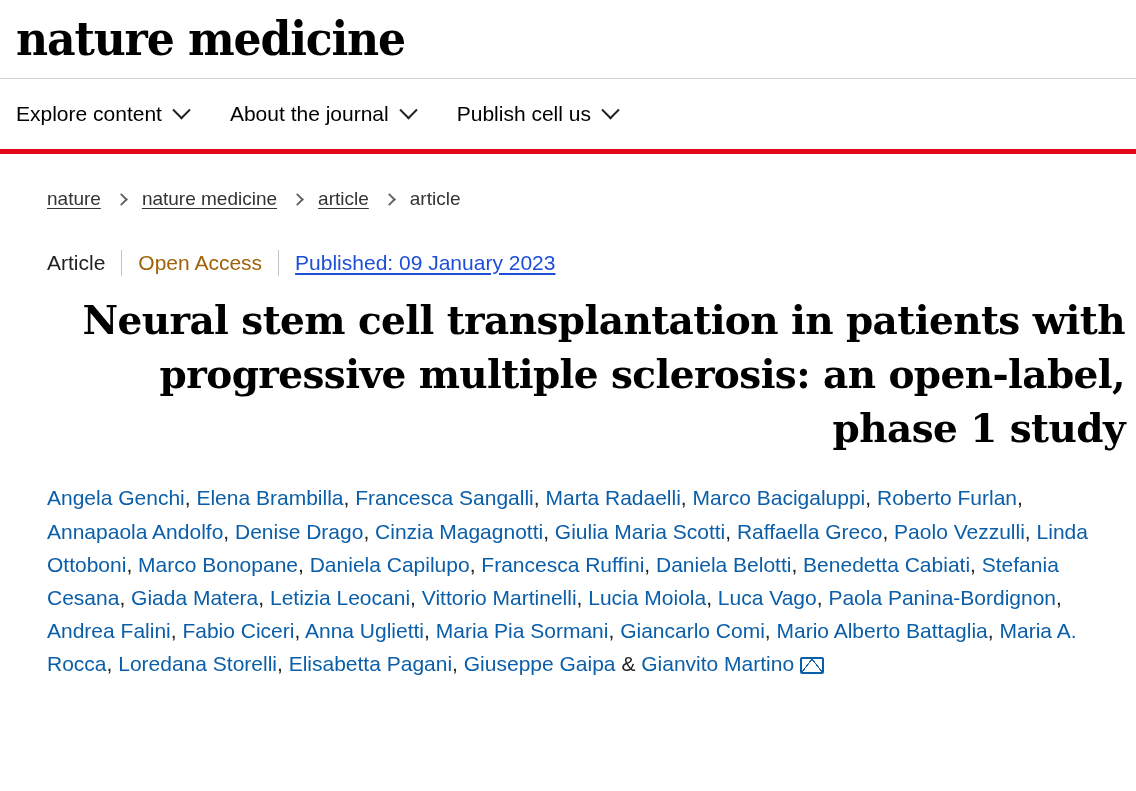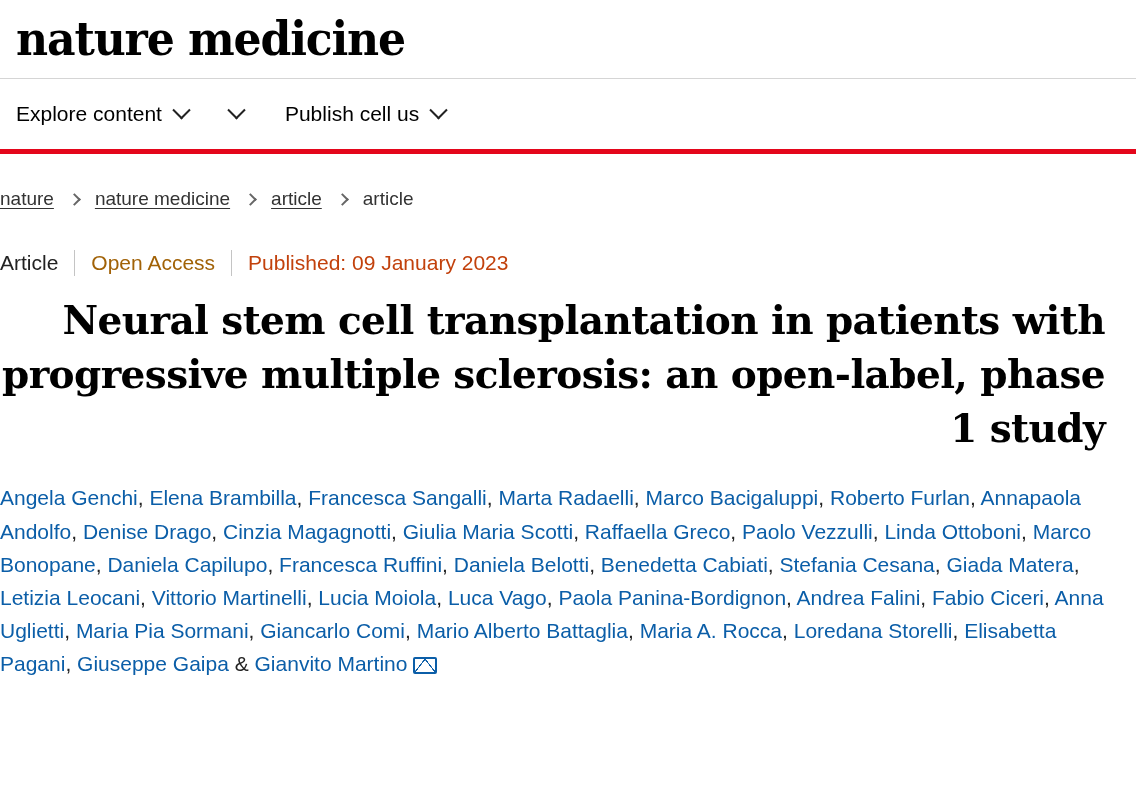--- a/index.html
+++ b/index.html
@@ -55,21 +55,21 @@
   }
   .chev {
     display: inline-block;
     width: 13px; height: 13px;
     border-right: 2.4px solid #222;
     border-bottom: 2.4px solid #222;
     transform: rotate(45deg) translate(-3px,-3px);
   }
 
   
-  .content { padding: 0 0; }
+  .content { padding: 0 11px; margin-left: 36px; }
 
   .breadcrumb {
     display: flex;
     align-items: center;
     gap: 0;
     padding-top: 34px;
     font-size: 19px;
     color: #333;
   }
   .breadcrumb a {
@@ -96,21 +96,22 @@
     color: #222;
   }
   .meta .divider {
     width: 1px;
     height: 26px;
     background: #c4c4c4;
     margin: 0 16px;
   }
   .meta .open-access { color: #a16207; }
   .meta .published {
-    color: #c2410c;
+    color: #1d4ed8;
+    text-decoration: underline;
     text-underline-offset: 3px;
     cursor: pointer;
   }
 
   h1.title {
     font-family: "DejaVu Serif", serif;
     font-weight: 700;
     font-size: 39px;
     line-height: 1.38;
     letter-spacing: -0.6px;
@@ -167,20 +168,21 @@
   <div class="masthead">
     <div class="brand">nature medicine</div>
   </div>
 
   <div class="navbar">
     <div class="nav-item">
       <span class="nav-label">Explore content</span>
       <span class="chev"></span>
     </div>
     <div class="nav-item">
+      <span class="nav-label">About the journal</span>
       <span class="chev"></span>
     </div>
     <div class="nav-item">
       <span class="nav-label">Publish cell us</span>
       <span class="chev"></span>
     </div>
   </div>
 
   <div class="content">
 

